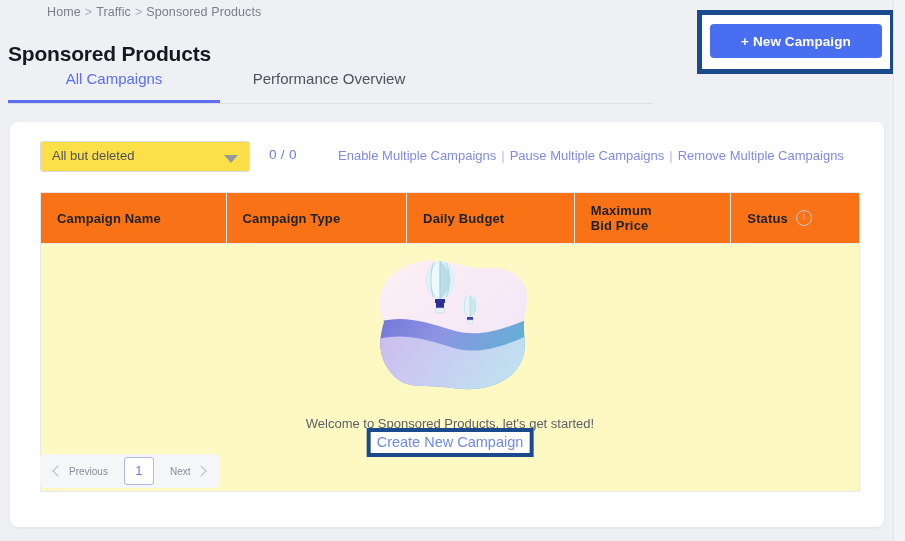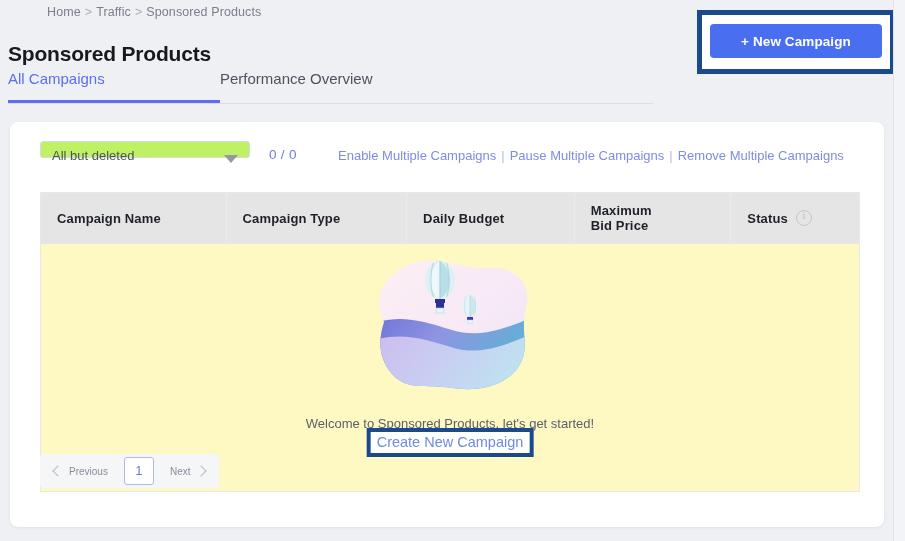--- a/index.html
+++ b/index.html
@@ -67,21 +67,21 @@
     border-bottom: 1px solid #dcdee4;
     box-sizing: border-box;
   }
   .tab {
     position: absolute;
     top: 0;
     height: 45px;
     line-height: 42px;
     font-size: 15px;
     color: #4d525c;
-    text-align: left;
+    text-align: center;
     box-sizing: border-box;
     cursor: pointer;
   }
   .tab.active {
     color: #5b6ff0;
     border-bottom: 3px solid #5b6ff0;
   }
   .tab-all { left: 0; width: 212px; }
   .tab-perf { left: 212px; width: 218px; }
 
@@ -119,24 +119,24 @@
     background: #ffffff;
     border-radius: 8px;
     box-shadow: 0 1px 3px rgba(20,30,60,.07);
     box-sizing: border-box;
   }
 
   
   .filter-select {
     position: absolute;
     left: 30px; top: 19px;
-    width: 210px; height: 17px;
+    width: 210px; height: 31px;
     border: 1px solid #d8dae0;
     border-radius: 3px;
-    background: #bef264;
+    background: #fde047;
     box-sizing: border-box;
     cursor: pointer;
   }
   .filter-select .label {
     position: absolute;
     left: 11px; top: 6px;
     font-size: 13px;
     color: #4d525c;
   }
   .caret {
@@ -177,21 +177,21 @@
   .table {
     position: absolute;
     left: 30px; top: 70px;
     width: 820px;
     border: 1px solid #e6e8ec;
     box-sizing: border-box;
   }
   .thead {
     display: flex;
     height: 50px;
-    background: #e5e5e5;
+    background: #f97316;
     border-bottom: 1px solid #e6e8ec;
   }
   .th {
     display: flex;
     align-items: center;
     padding-left: 16px;
     font-size: 13px;
     font-weight: bold;
     color: #1e2128;
     letter-spacing: .15px;

